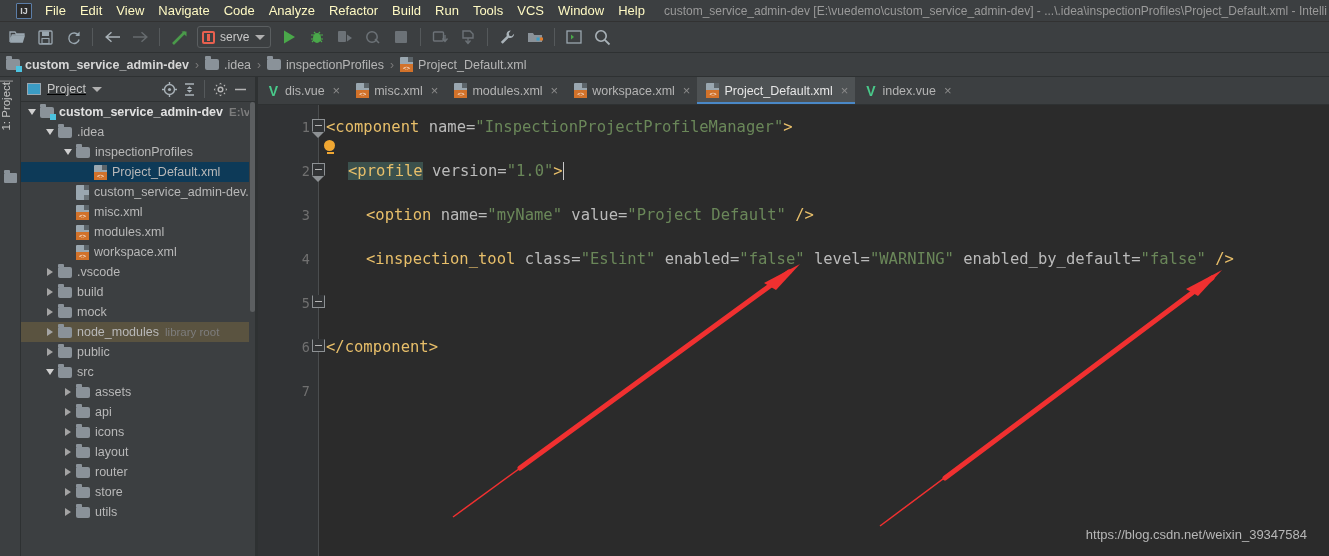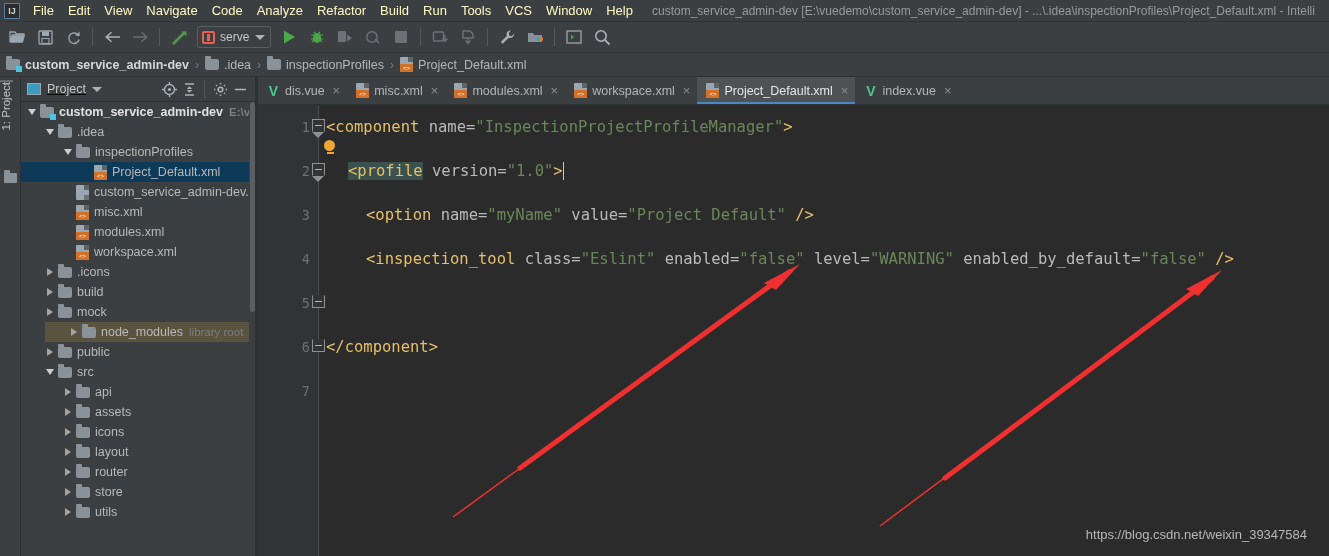--- a/index.html
+++ b/index.html
@@ -11,21 +11,21 @@
   }
   #app { position: relative; width: 1329px; height: 556px; background: #3c3f41; }
 
   
   .menubar {
     position: absolute; top: 0; left: 0; width: 1329px; height: 22px;
     background: #3c3f41; display: flex; align-items: center;
     border-bottom: 1px solid #323232;
   }
   .ij-logo {
-    width: 16px; height: 16px; margin: 0 6px 0 4px;
+    width: 16px; height: 16px; margin: 0 6px 0 16px;
     border: 1px solid #5c7ea8; background: #2b2b2b; border-radius: 1px;
     color: #cfd2d4; font-size: 9px; font-weight: bold;
     display: flex; align-items: center; justify-content: center;
     font-family: "Liberation Sans", sans-serif;
   }
   .menu-item {
     color: #fef9c3; font-size: 13px; padding: 2px 7px; white-space: nowrap;
     text-decoration: none;
   }
   .title-text {
@@ -145,21 +145,21 @@
   .pp-title { color: #c7c7c7; font-size: 12.5px; margin-right: 6px; }
   .pp-spacer { flex: 1; }
   .pp-ico { width: 20px; height: 20px; display: flex; align-items: center; justify-content: center; }
 
   .tree { position: absolute; top: 25px; left: 0; width: 228px; height: 454px; overflow: hidden; }
   .trow {
     height: 20px; display: flex; align-items: center; white-space: nowrap;
     color: #b8b8b8; font-size: 12.5px; padding-left: 4px;
   }
   .trow.sel { background: #0d3a58; }
-  .trow.hl { background: #5a5340; margin-left: 24px; }
+  .trow.hl { background: #5a5340; }
   .trow.bold { font-weight: bold; color: #e0e0e0; }
   .twist {
     width: 14px; height: 14px; flex: none; display: flex; align-items: center;
     justify-content: center; margin-right: 1px;
   }
   .tri-r { width: 0; height: 0; border-top: 4.5px solid transparent; border-bottom: 4.5px solid transparent; border-left: 6px solid #a4a4a4; }
   .tri-d { width: 0; height: 0; border-left: 4.5px solid transparent; border-right: 4.5px solid transparent; border-top: 6px solid #cfcfcf; }
   .tdim { color: #7d7d7d; margin-left: 6px; font-size: 11.5px; }
 
   
@@ -490,21 +490,21 @@
         <div class="trow" style="padding-left: 40px;">
           <span class="twist"></span>
           <span class="ico-xml"></span>
           <span>workspace.xml</span>
         </div>
         <div class="trow" style="padding-left: 22px;">
           <span class="twist">
             <i class="tri-r"></i>
           </span>
           <span class="ico-folder"></span>
-          <span>.icons</span>
+          <span>.vscode</span>
         </div>
         <div class="trow" style="padding-left: 22px;">
           <span class="twist">
             <i class="tri-r"></i>
           </span>
           <span class="ico-folder"></span>
           <span>build</span>
         </div>
         <div class="trow" style="padding-left: 22px; text-align: center;">
           <span class="twist">
@@ -533,28 +533,28 @@
             <i class="tri-d"></i>
           </span>
           <span class="ico-folder"></span>
           <span>src</span>
         </div>
         <div class="trow" style="padding-left: 40px;">
           <span class="twist">
             <i class="tri-r"></i>
           </span>
           <span class="ico-folder"></span>
+          <span>assets</span>
+        </div>
+        <div class="trow" style="padding-left: 40px;">
+          <span class="twist">
+            <i class="tri-r"></i>
+          </span>
+          <span class="ico-folder"></span>
           <span>api</span>
-        </div>
-        <div class="trow" style="padding-left: 40px;">
-          <span class="twist">
-            <i class="tri-r"></i>
-          </span>
-          <span class="ico-folder"></span>
-          <span>assets</span>
         </div>
         <div class="trow" style="padding-left: 40px;">
           <span class="twist">
             <i class="tri-r"></i>
           </span>
           <span class="ico-folder"></span>
           <span>icons</span>
         </div>
         <div class="trow" style="padding-left: 40px;">
           <span class="twist">

